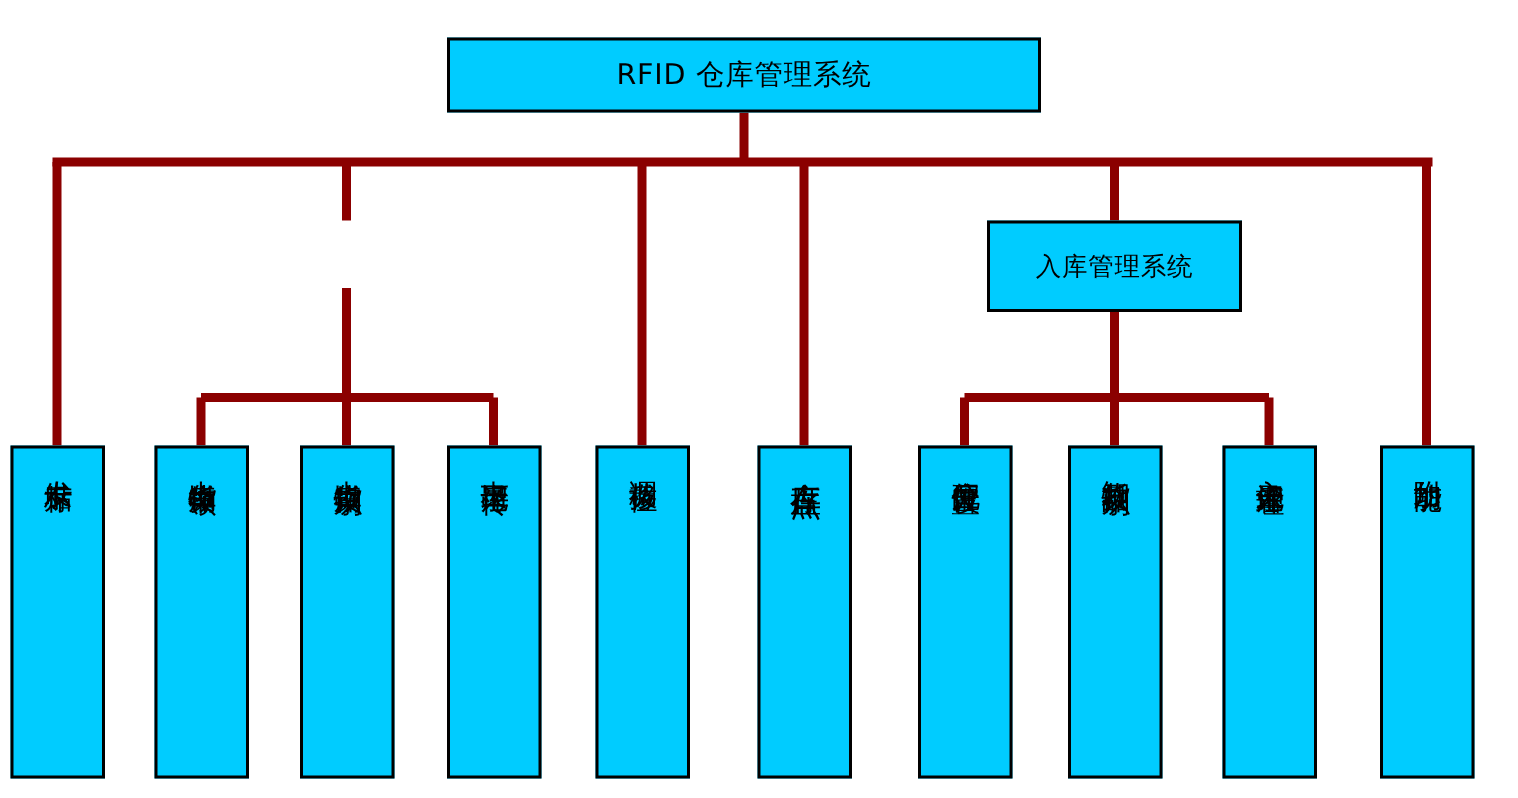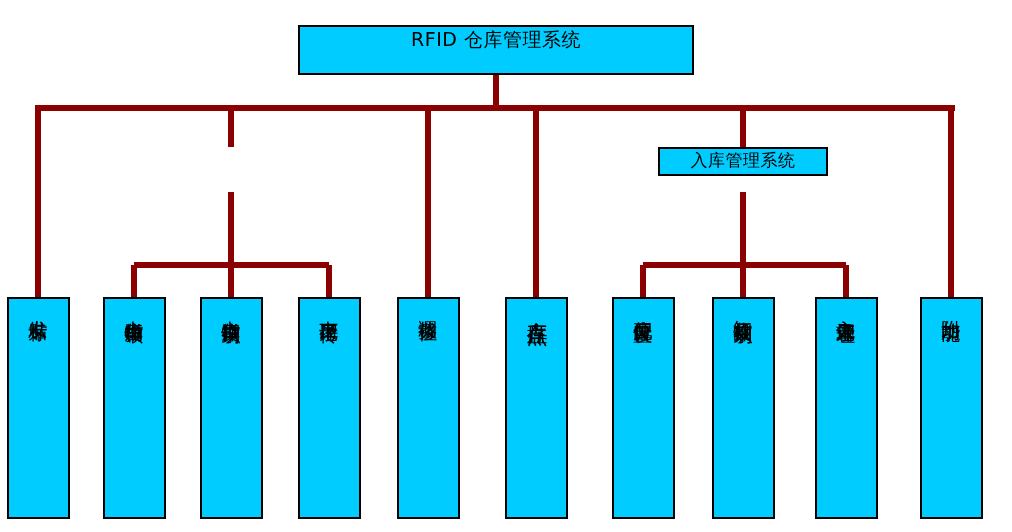--- a/index.html
+++ b/index.html
@@ -27,20 +27,21 @@
     position: absolute;
     box-sizing: border-box;
     background: #00CCFF;
     border: 2px solid #000000;
     color: #000000;
     z-index: 2;
   }
   .node.root,
   .node.branch {
     display: flex;
+    align-items: center;
     justify-content: center;
   }
   .node .label {
     display: block;
     white-space: nowrap;
   }
   .node.root .label {
     font-size: 19px;
     letter-spacing: 0.5px;
   }
@@ -102,21 +103,21 @@
       <line x1="743" y1="265" x2="743" y2="297"></line>
       <line x1="846" y1="265" x2="846" y2="297"></line>
     </g>
   </svg>
 
   <div class="node root" style="left:298px; top:25px; width:396px; height:50px;">
     <span class="label">RFID 仓库管理系统</span>
   </div>
 
 
-  <div class="node branch" style="left:658px; top:147px; width:170px; height:29px;">
+  <div class="node branch" style="left:658px; top:147px; width:170px; height:61px;">
     <span class="label">入库管理系统</span>
   </div>
 
   <div class="node leaf" style="left:7px; top:297px; width:63px; height:222px;">
     <span class="label">发卡贴标</span>
   </div>
 
   <div class="node leaf" style="left:103px; top:297px; width:63px; height:222px;">
     <span class="label">出库货物申领</span>
   </div>

